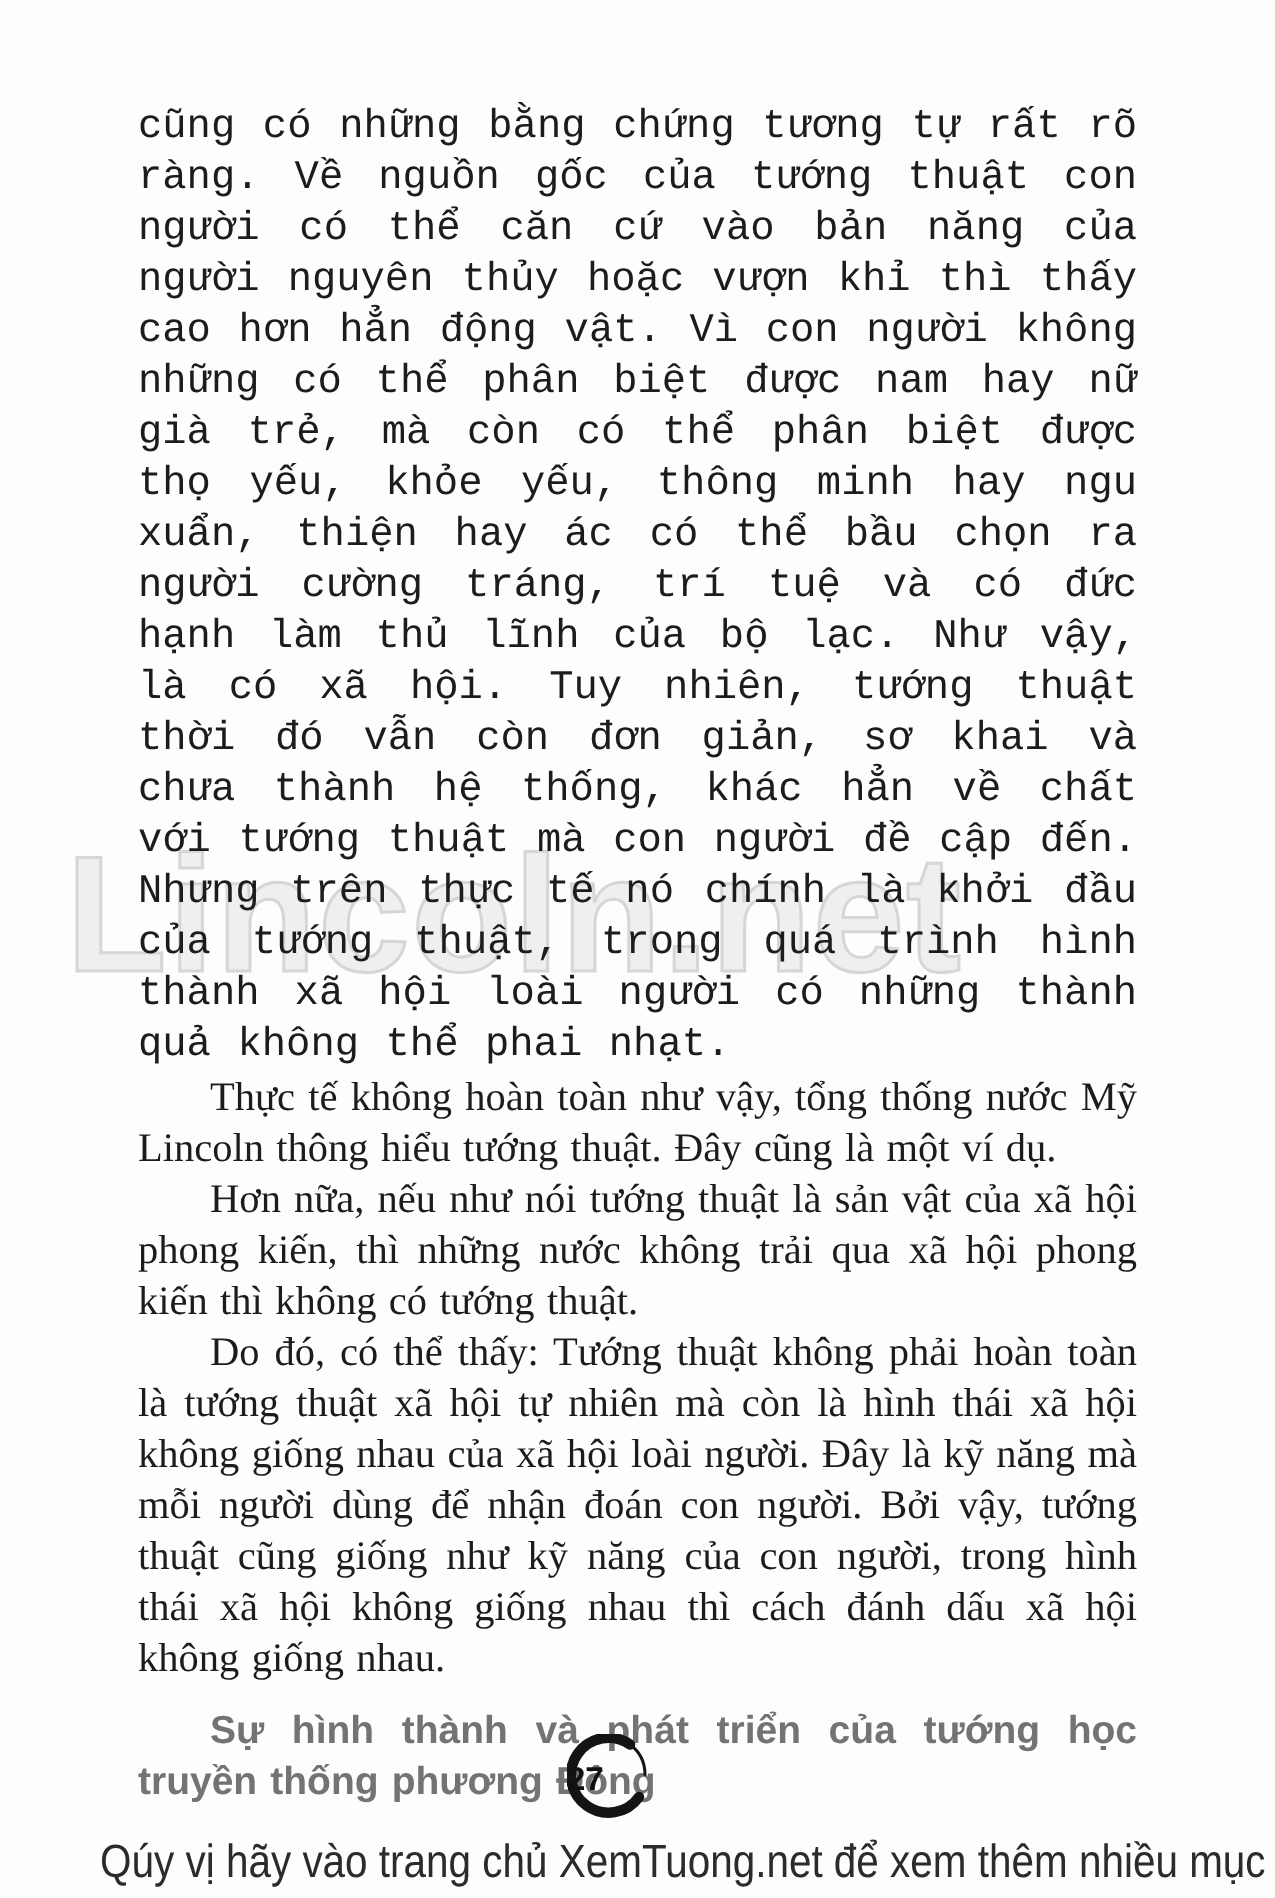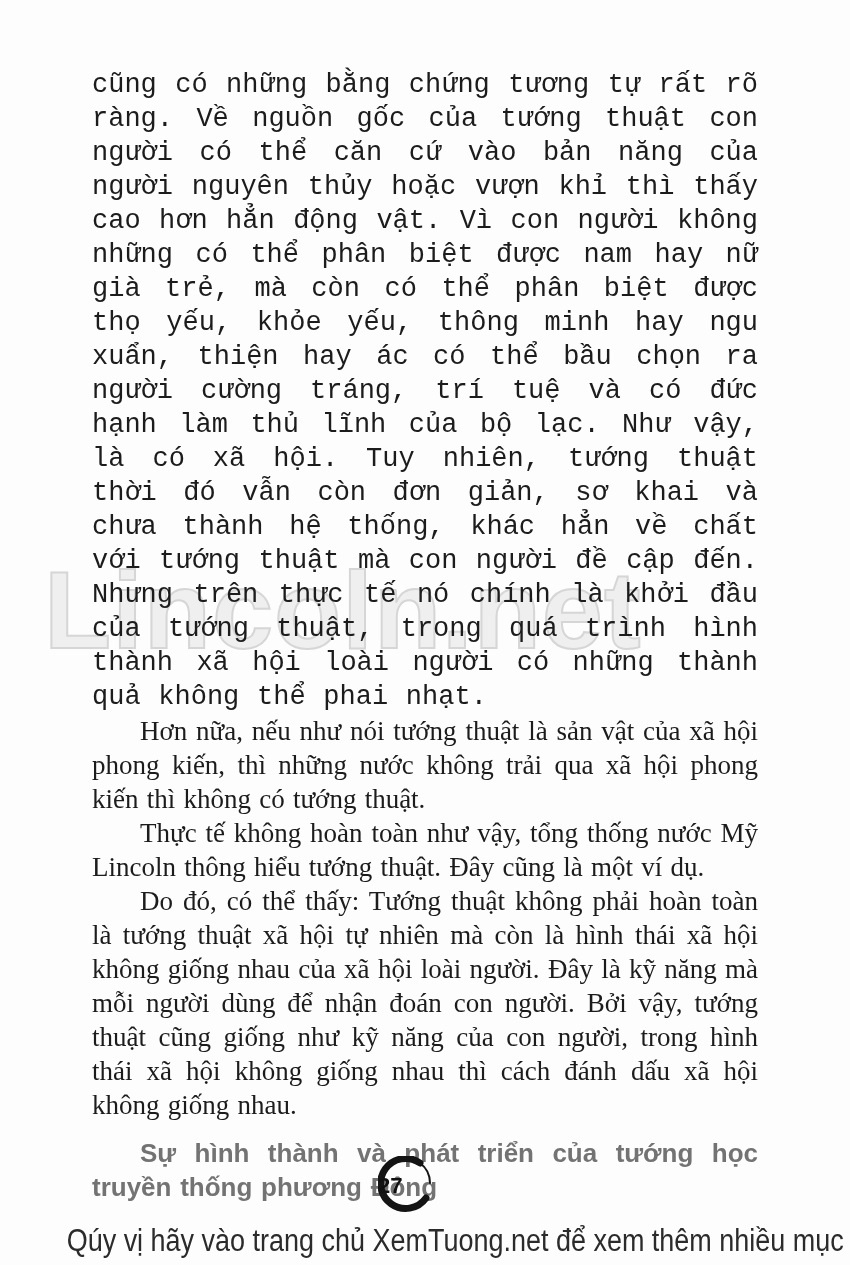--- a/index.html
+++ b/index.html
@@ -96,22 +96,22 @@
 </style>
 </head>
 <body>
 
 <div class="scan-page">
 
   <div class="watermark">Lincoln.net</div>
 
   <div class="text-block">
     <p class="no-indent">cũng có những bằng chứng tương tự rất rõ ràng. Về nguồn gốc của tướng thuật con người có thể căn cứ vào bản năng của người nguyên thủy hoặc vượn khỉ thì thấy cao hơn hẳn động vật. Vì con người không những có thể phân biệt được nam hay nữ già trẻ, mà còn có thể phân biệt được thọ yếu, khỏe yếu, thông minh hay ngu xuẩn, thiện hay ác có thể bầu chọn ra người cường tráng, trí tuệ và có đức hạnh làm thủ lĩnh của bộ lạc. Như vậy, là có xã hội. Tuy nhiên, tướng thuật thời đó vẫn còn đơn giản, sơ khai và chưa thành hệ thống, khác hẳn về chất với tướng thuật mà con người đề cập đến. Nhưng trên thực tế nó chính là khởi đầu của tướng thuật, trong quá trình hình thành xã hội loài người có những thành quả không thể phai nhạt.</p>
+    <p>Thực tế không hoàn toàn như vậy, tổng thống nước Mỹ Lincoln thông hiểu tướng thuật. Đây cũng là một ví dụ.</p>
     <p>Hơn nữa, nếu như nói tướng thuật là sản vật của xã hội phong kiến, thì những nước không trải qua xã hội phong kiến thì không có tướng thuật.</p>
-    <p>Thực tế không hoàn toàn như vậy, tổng thống nước Mỹ Lincoln thông hiểu tướng thuật. Đây cũng là một ví dụ.</p>
     <p>Do đó, có thể thấy: Tướng thuật không phải hoàn toàn là tướng thuật xã hội tự nhiên mà còn là hình thái xã hội không giống nhau của xã hội loài người. Đây là kỹ năng mà mỗi người dùng để nhận đoán con người. Bởi vậy, tướng thuật cũng giống như kỹ năng của con người, trong hình thái xã hội không giống nhau thì cách đánh dấu xã hội không giống nhau.</p>
 
     <h2 class="section-heading">Sự hình thành và phát triển của tướng học truyền thống phương Đông</h2>
 
   </div>
 
   <div class="page-number-wrap">
     <svg width="62" height="62" viewBox="0 0 62 62">
       <path d="M 42 7 A 25 25 0 1 0 48 42" fill="none" stroke="#141414" stroke-width="7" stroke-linecap="round"></path>
       <path d="M 42 7 A 25 25 0 0 1 52 27" fill="none" stroke="#141414" stroke-width="2" stroke-linecap="round"></path>

